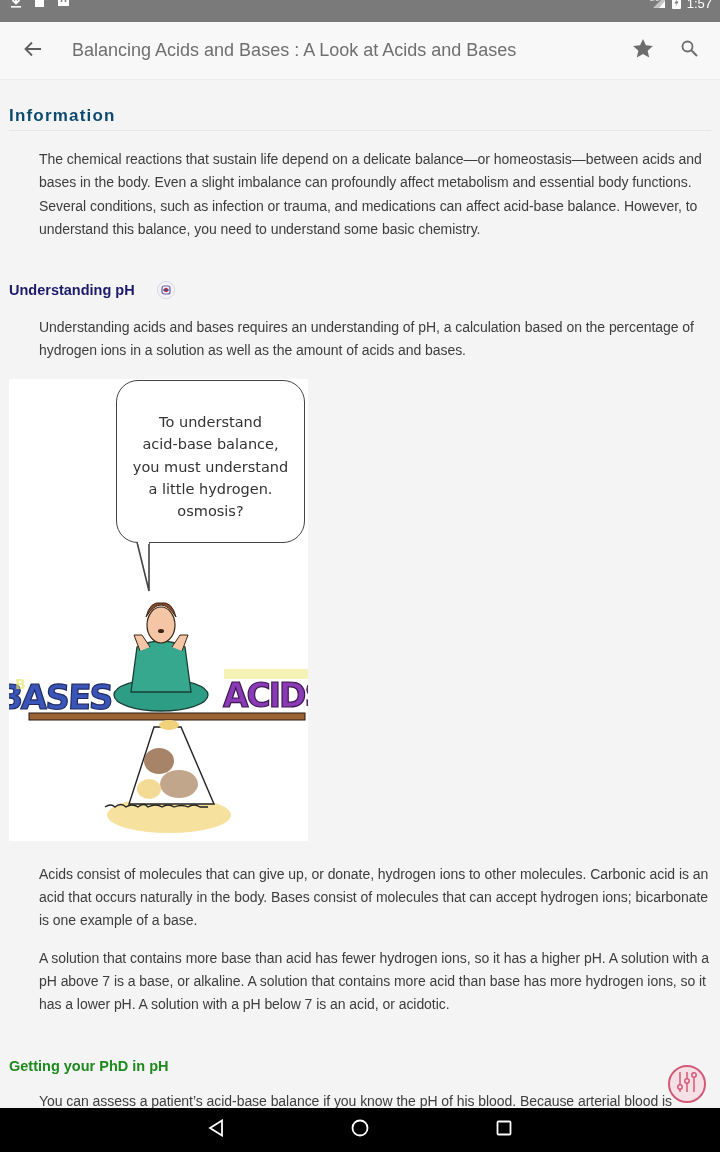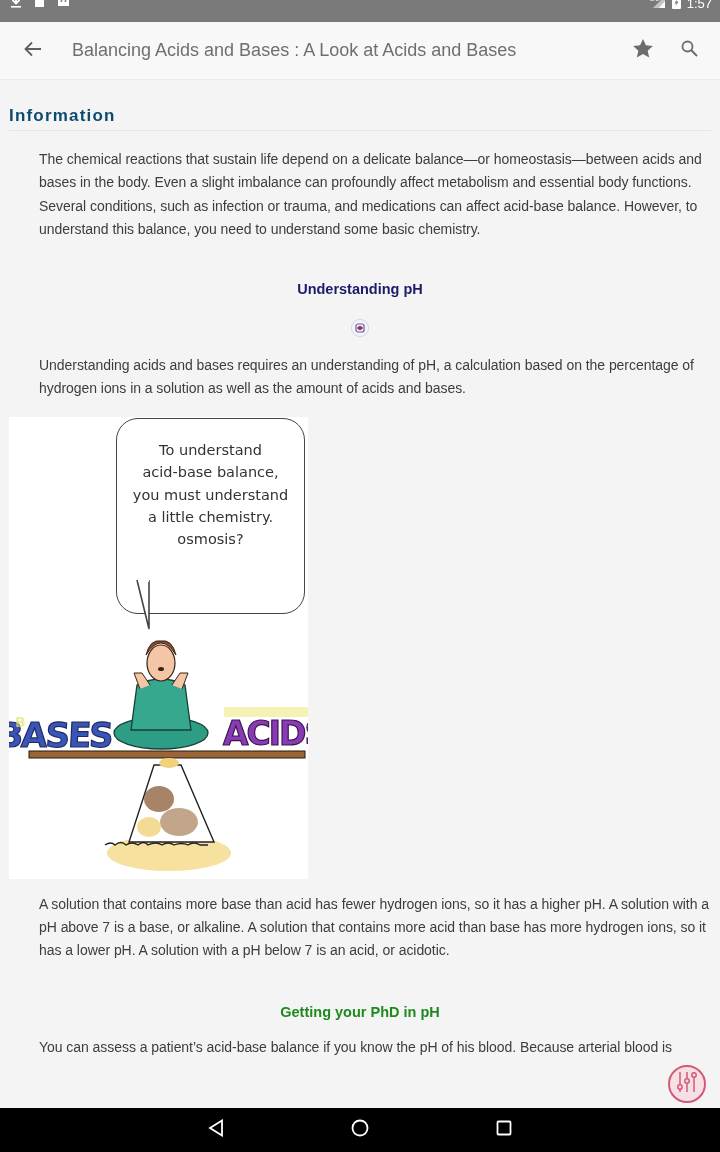--- a/index.html
+++ b/index.html
@@ -7,26 +7,26 @@
   .statusbar { position: absolute; top: 0; left: 0; width: 720px; height: 22px; background: #7a7a7a; color: #fff; display: flex; align-items: center; justify-content: space-between; padding: 0 8px 16px 10px; }
   .sb-left { display: flex; gap: 12px; align-items: center; }
   .sb-right { display: flex; gap: 6px; align-items: center; font-size: 13px; }
   .appbar { position: absolute; top: 22px; left: 0; width: 720px; height: 58px; background: #f8f8f8; display: flex; align-items: center; border-bottom: 1px solid #ececec; justify-content: center; }
   .back { width: 66px; height: 58px; display: flex; align-items: center; justify-content: center; }
   .title { font-size: 18px; color: #6f6f6f; flex: 1; white-space: nowrap; padding-left: 6px; }
   .ab-action { width: 46px; height: 58px; display: flex; align-items: center; justify-content: center; }
   .content { position: absolute; top: 80px; left: 0; width: 720px; height: 1028px; overflow: hidden; padding: 0 9px; }
   .section-title { margin-top: 26px; font-size: 17px; font-weight: bold; color: #0c4a6e; letter-spacing: 1.2px; padding-bottom: 4px; border-bottom: 1px solid #e4e7e7; }
   p.body { font-size: 14px; line-height: 23.3px; color: #3d3d3d; margin-top: 17px; letter-spacing: -0.05px; margin-left: 30px; }
-  .h-sub { font-size: 14.5px; font-weight: bold; margin-top: 40px; display: flex; align-items: center; gap: 22px; flex-direction: column; }
+  .h-sub { font-size: 14.5px; font-weight: bold; margin-top: 40px; display: flex; align-items: center; gap: 22px; }
   .h-navy { color: #1b1a6b; }
   .h-green { color: #1e8a1e; }
   .badge { width: 18px; height: 18px; border-radius: 50%; border: 1px solid #d6d6e3; display: inline-flex; align-items: center; justify-content: center; background: #f4f4f8; }
   .figure { margin-top: 16px; width: 299px; height: 462px; background: #fff; position: relative; overflow: hidden; }
-  .bubble { position: absolute; left: 107px; top: 1px; width: 189px; height: 196px; border: 1.6px solid #444; border-radius: 22px; background: #fff; font-family: "DejaVu Sans", sans-serif; font-size: 14.5px; line-height: 22.4px; color: #333; text-align: center; padding-top: 20px; }
+  .bubble { position: absolute; left: 107px; top: 1px; width: 189px; height: 163px; border: 1.6px solid #444; border-radius: 22px; background: #fff; font-family: "DejaVu Sans", sans-serif; font-size: 14.5px; line-height: 22.4px; color: #333; text-align: center; padding-top: 30px; }
   .fab { position: absolute; left: 668px; top: 1065px; width: 38px; height: 38px; border-radius: 50%; border: 2px solid #d35a76; background: rgba(246,218,226,0.75); display: flex; align-items: center; justify-content: center; }
   .navbar { position: absolute; top: 1108px; left: 0; width: 720px; height: 44px; background: #000; display: flex; align-items: center; justify-content: center; gap: 108px; }
   .nav-btn { width: 36px; height: 36px; display: flex; align-items: center; justify-content: center; }
 </style>
 </head>
 <body>
 
 <div class="statusbar">
   <div class="sb-left">
     <span>
@@ -108,21 +108,21 @@
         </svg>
     </span>
   </div>
   <p class="body">Understanding acids and bases requires an understanding of pH, a calculation based on the percentage of hydrogen ions in a solution as well as the amount of acids and bases.</p>
 
   <div class="figure">
     <div class="bubble">
       <div>To understand</div>
       <div>acid-base balance,</div>
       <div>you must understand</div>
-      <div>a little chemistry.</div>
+      <div>a little hydrogen.</div>
       <div>osmosis?</div>
     </div>
     <svg width="299" height="462" viewBox="0 0 299 462" style="position:absolute;left:0;top:0">
 
       <path d="M128 163 L140 212 L140 163" fill="#fff" stroke="#444" stroke-width="1.6"></path>
       <rect x="129" y="160" width="11" height="5" fill="#fff"></rect>
 
       <ellipse cx="160" cy="436" rx="62" ry="18" fill="#f6dc8e" opacity="0.85"></ellipse>
 
       <path d="M145 348 L120 425 L205 425 L172 348 Z" fill="#fff" stroke="#222" stroke-width="1.4"></path>
@@ -142,20 +142,21 @@
 
       <ellipse cx="152" cy="316" rx="47" ry="16" fill="#2e9d86" stroke="#183f36" stroke-width="1.3"></ellipse>
       <path d="M128 268 q24 -12 48 0 l6 45 h-60 z" fill="#35a88e" stroke="#183f36" stroke-width="1.3"></path>
       <ellipse cx="152" cy="246" rx="14" ry="18" fill="#f4c6a5" stroke="#3a2414" stroke-width="1.2"></ellipse>
       <path d="M137 238 q15 -24 30 0 q-4 -16 -15 -14 q-11 -2 -15 14z" fill="#8a4a2a" stroke="#3a2414" stroke-width="1"></path>
       <path d="M131 272 l-6 -16 h8 l8 12 M173 272 l6 -16 h-8 l-8 12" fill="#f4c6a5" stroke="#3a2414" stroke-width="1"></path>
       <ellipse cx="152" cy="252" rx="3" ry="2" fill="#3a2414"></ellipse>
     </svg>
   </div>
 
+  <p class="body" style="margin-top:22px">Acids consist of molecules that can give up, or donate, hydrogen ions to other molecules. Carbonic acid is an acid that occurs naturally in the body. Bases consist of molecules that can accept hydrogen ions; bicarbonate is one example of a base.</p>
   <p class="body" style="margin-top:14px">A solution that contains more base than acid has fewer hydrogen ions, so it has a higher pH. A solution with a pH above 7 is a base, or alkaline. A solution that contains more acid than base has more hydrogen ions, so it has a lower pH. A solution with a pH below 7 is an acid, or acidotic.</p>
 
   <div class="h-sub h-green" style="margin-top:41px">
     <span>Getting your PhD in pH</span>
   </div>
   <p class="body" style="margin-top:16px">You can assess a patient’s acid-base balance if you know the pH of his blood. Because arterial blood is</p>
 </div>
 
 <div class="fab">
   <span>

